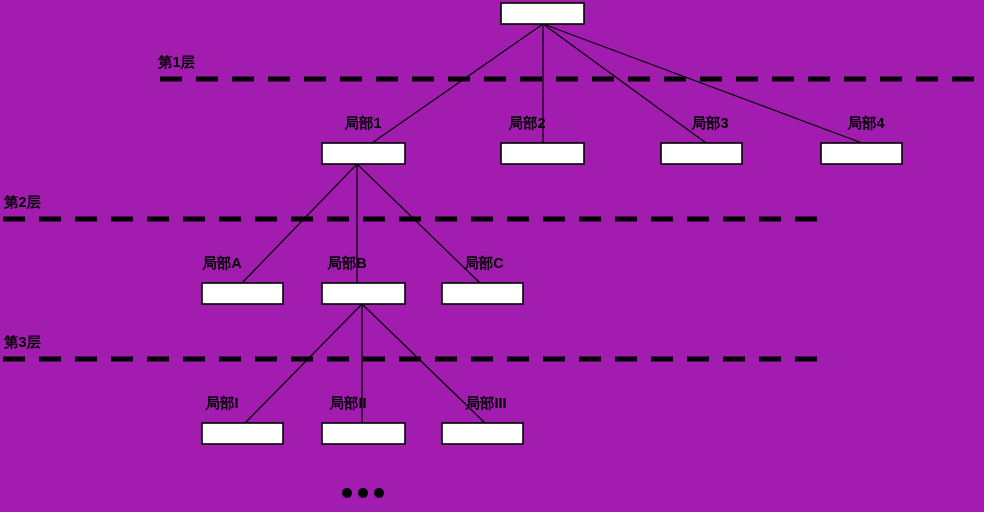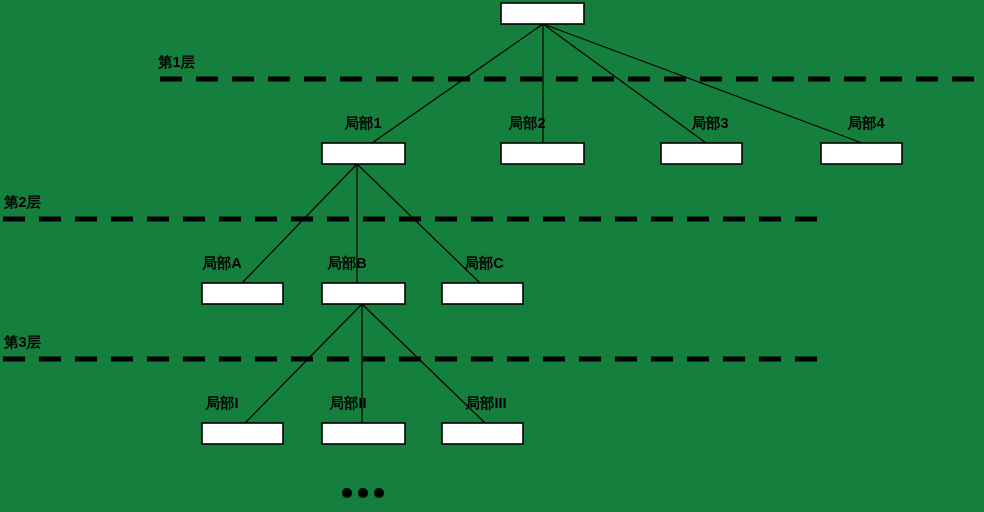--- a/index.html
+++ b/index.html
@@ -7,21 +7,21 @@
     padding: 0;
     background: #ffffff;
   }
   body {
     font-family: "Liberation Sans", "DejaVu Sans", sans-serif;
   }
   #stage {
     position: relative;
     width: 984px;
     height: 512px;
-    background: #15803d;
+    background: #a21caf;
     overflow: hidden;
   }
   svg.diagram {
     position: absolute;
     left: 0;
     top: 0;
     width: 984px;
     height: 512px;
   }
   .node-box {

